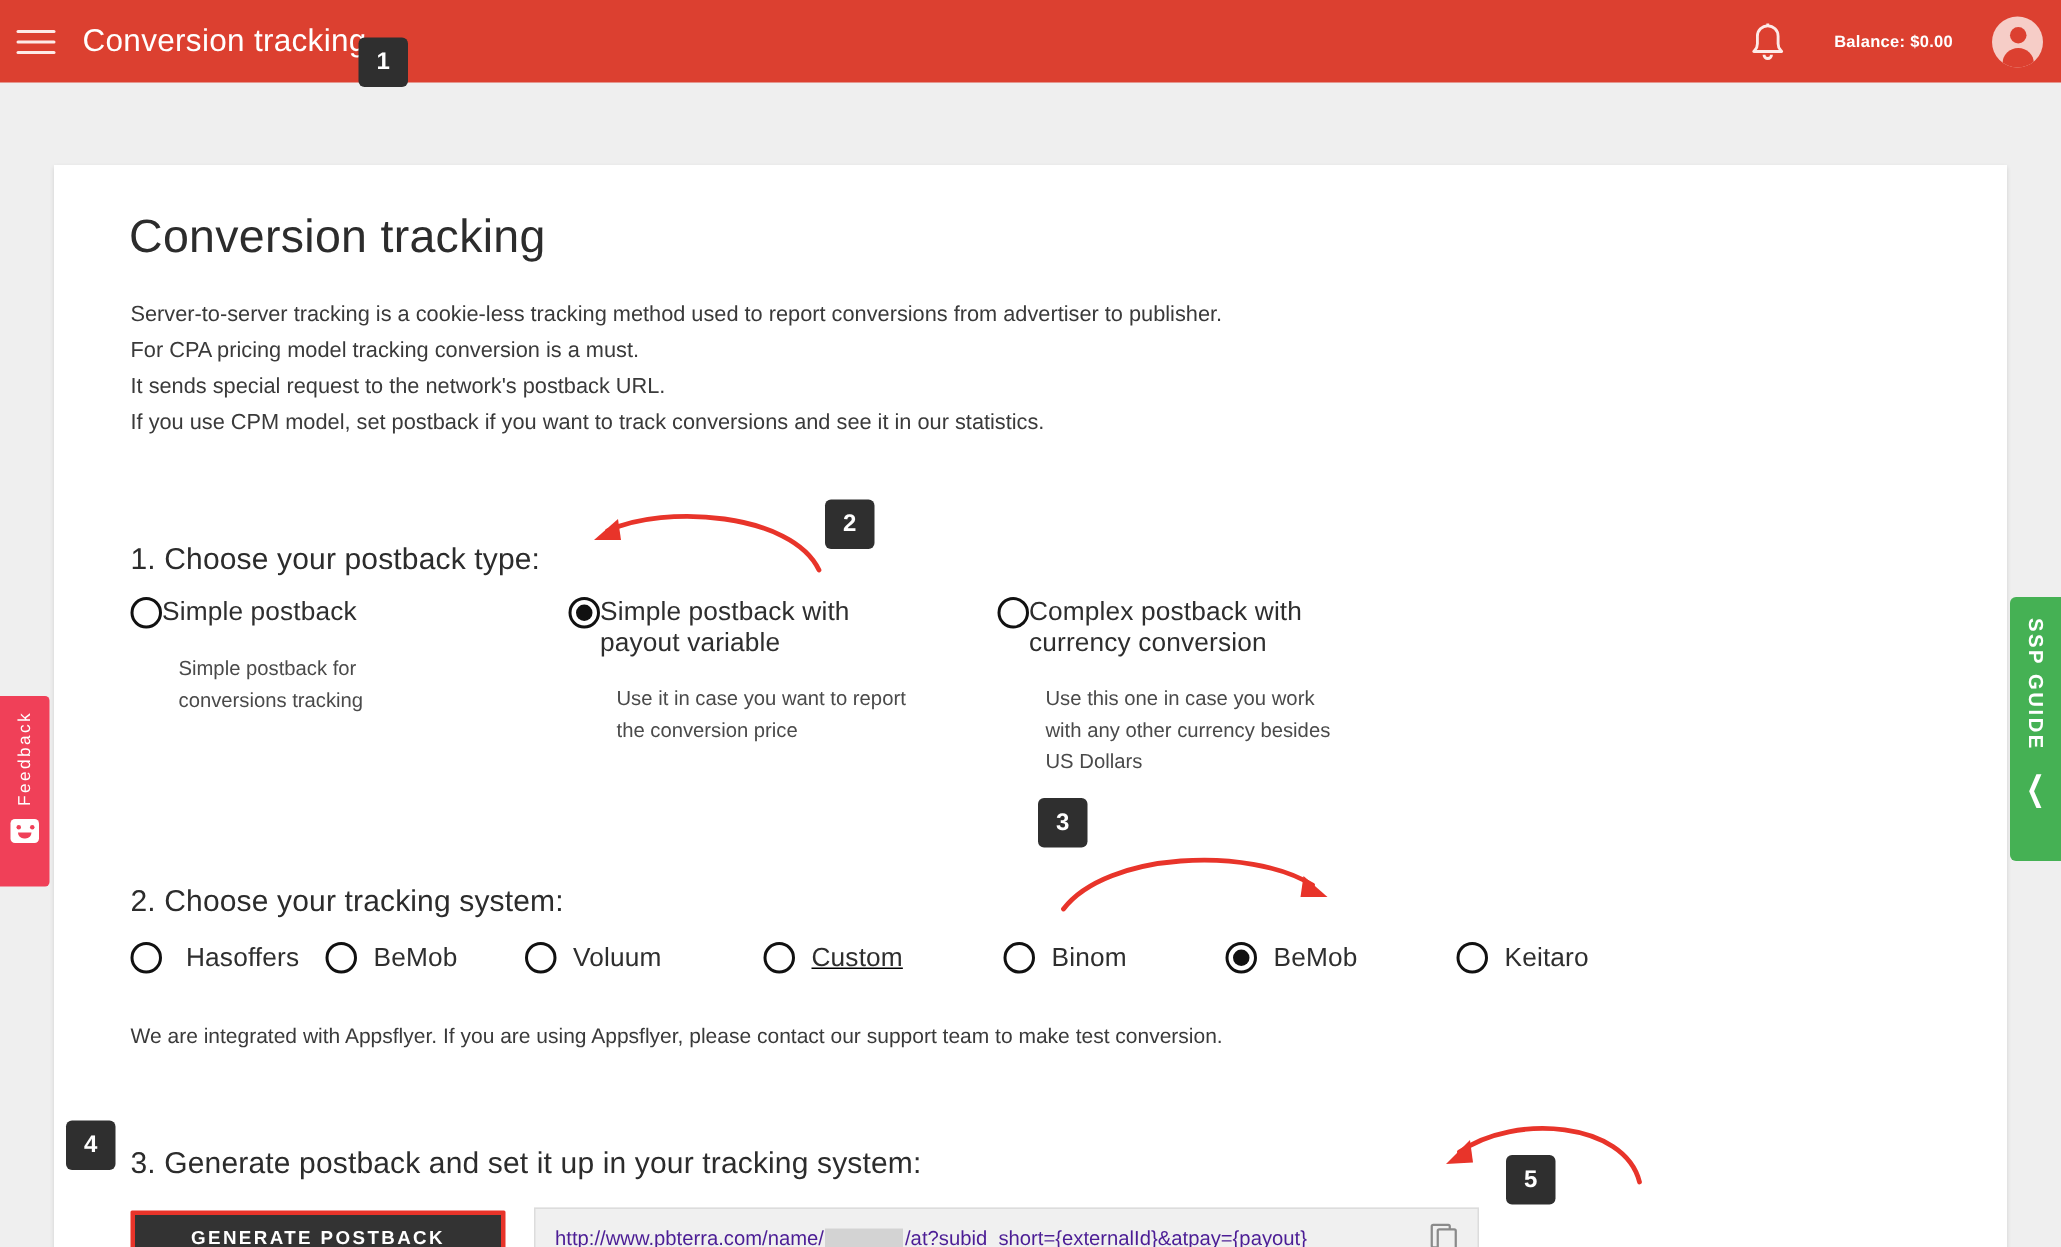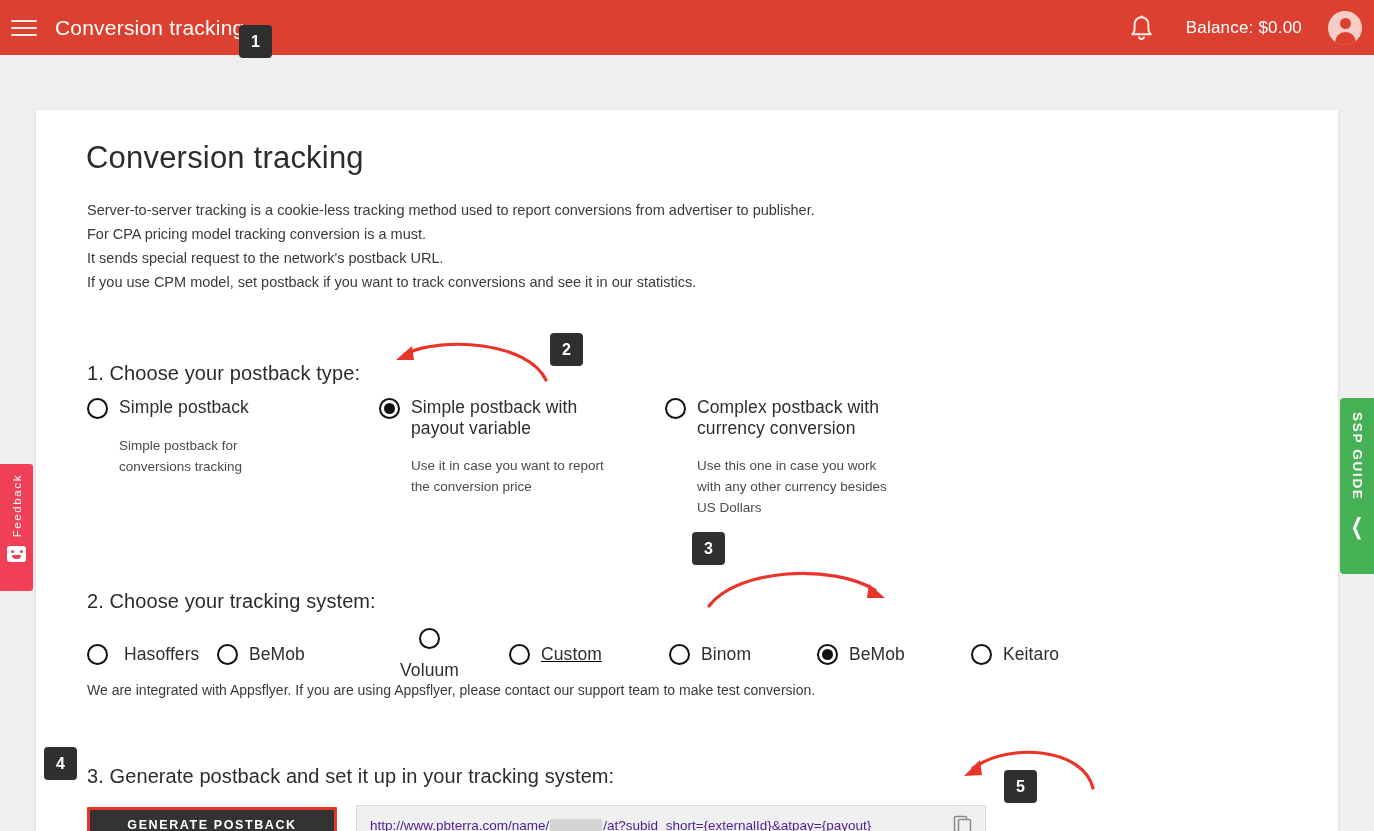--- a/index.html
+++ b/index.html
@@ -37,21 +37,21 @@
     letter-spacing: .2px;
     white-space: nowrap;
   }
   .appbar-right {
     margin-left: auto; display: flex; align-items: center;
     padding-right: 12px;
   }
   .bell { width: 42px; height: 42px; position: relative; cursor: pointer; margin-right: 24px; }
   .bell svg { position: absolute; top: 8px; left: 9px; }
   .balance {
-    color: #ffffff; font-size: 17px; font-weight: normal;
+    color: #ffffff; font-size: 11px; font-weight: bold;
     letter-spacing: .2px; white-space: nowrap; margin-right: 26px;
   }
   .avatar {
     width: 34px; height: 34px; border-radius: 50%;
     background: #f6cdc7; position: relative; cursor: pointer;
     overflow: hidden;
   }
   .avatar::before {
     content: ""; position: absolute; width: 11px; height: 11px;
     border-radius: 50%; background: #dc4030; left: 11.5px; top: 7px;
@@ -88,21 +88,21 @@
   .radio-outer {
     width: 21px; height: 21px; border-radius: 50%;
     border: 2.2px solid #111; background: #fff;
     flex: 0 0 auto; position: relative; cursor: pointer;
   }
   .radio-outer.checked::after {
     content: ""; position: absolute; width: 11px; height: 11px;
     border-radius: 50%; background: #111;
     left: 2.7px; top: 2.7px;
   }
-  .opt-row { display: flex; align-items: flex-start; gap: 11px; }
+  .opt-row { display: flex; align-items: flex-start; }
   .opt-label {
     font-size: 17.5px; color: #2e2e2e; line-height: 21px;
     margin-top: -1px; letter-spacing: .1px;
   }
   .opt-desc {
     font-size: 13.5px; color: #4a4a4a; line-height: 21px;
   }
 
   
   .types { position: absolute; left: 51px; top: 252px; width: 1000px; }
@@ -274,21 +274,21 @@
 
     <div class="sys-row">
       <div class="sys-item" style="width:130px;gap:16px;">
         <div class="radio-outer"></div>
         <div class="sys-label">Hasoffers</div>
       </div>
       <div class="sys-item" style="width:133px;">
         <div class="radio-outer"></div>
         <div class="sys-label">BeMob</div>
       </div>
-      <div class="sys-item" style="width:159px;flex-direction:column;">
+      <div class="sys-item" style="width:159px;">
         <div class="radio-outer"></div>
         <div class="sys-label">Voluum</div>
       </div>
       <div class="sys-item" style="width:160px;text-decoration:underline;">
         <div class="radio-outer"></div>
         <div class="sys-label">Custom</div>
       </div>
       <div class="sys-item" style="width:148px;">
         <div class="radio-outer"></div>
         <div class="sys-label">Binom</div>

